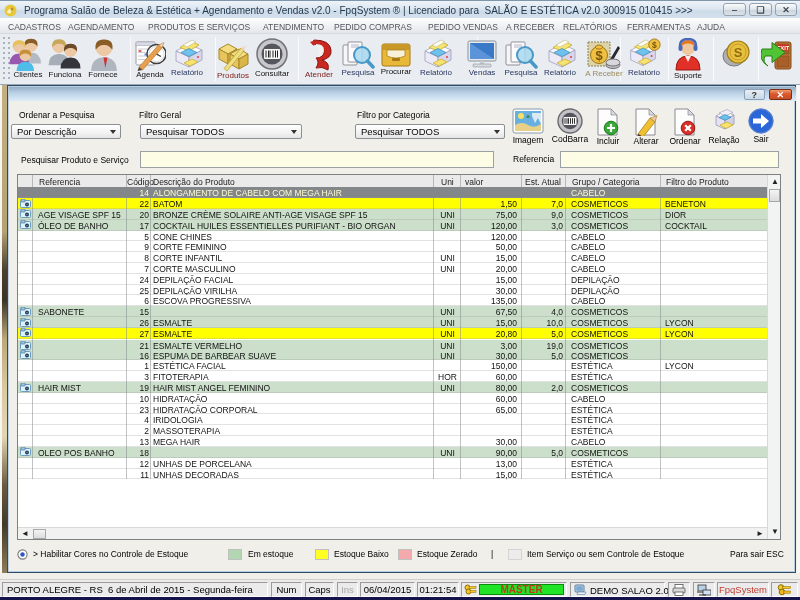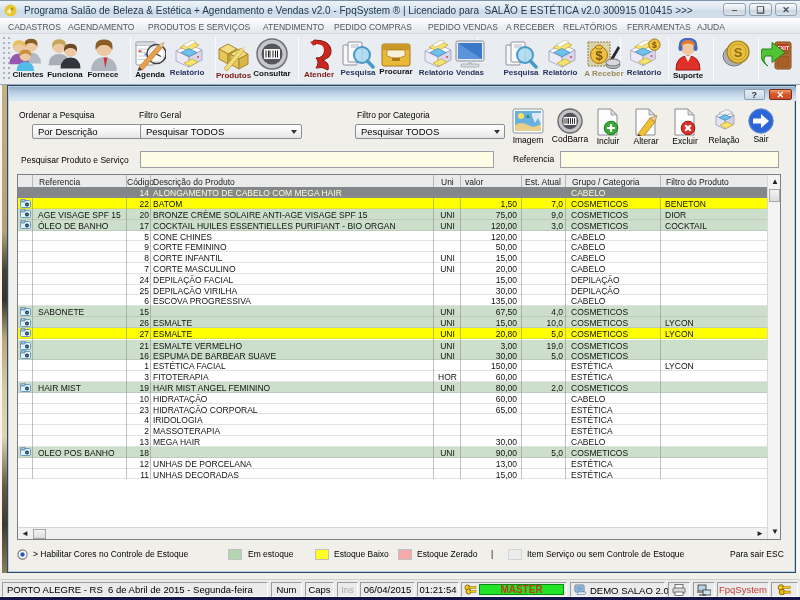--- a/index.html
+++ b/index.html
@@ -10,21 +10,21 @@
 #titletxt{position:absolute;left:24px;top:4px;font-size:10px;color:#23394e}
 .wbtn{position:absolute;top:2px;height:13px;border:1px solid #93a2b0;border-radius:3px;background:linear-gradient(#fbfcfd,#dfe5ea 50%,#ccd5dd 55%,#dbe2e8);color:#3d4a55;font-size:9px;text-align:center;line-height:12px;font-weight:bold}
 
 #menubar{position:absolute;left:0;top:18px;width:800px;height:16px;background:linear-gradient(#fdfdfe,#eef0f3 60%,#e3e6ea);border-bottom:1px solid #d7dade}
 .mi{position:absolute;top:4px;font-size:8.5px;color:#54555e}
 
 #toolbar{position:absolute;left:0;top:34px;width:800px;height:51px;background:#e9edf2;border-bottom:1px solid #9aa6b3}
 #grip{position:absolute;left:2px;top:2px;width:10px;height:46px;background-image:radial-gradient(circle at 2px 2px,#aab4bf 1px,transparent 1.2px);background-size:5px 5px}
 .tsep{position:absolute;top:3px;height:44px;width:1px;background:#c6ccd4;border-right:1px solid #fafbfc}
 .tbtn{position:absolute;top:4px;text-align:center}
-.tcap{font-size:8px;font-weight:bold;color:#26355e;margin-top:-1px;white-space:nowrap}
+.tcap{font-size:8px;font-weight:normal;color:#26355e;margin-top:-1px;white-space:nowrap}
 .red{color:#7c1a13}
 .gold{color:#9a8a5a}
 .blk{color:#111}
 
 #cwin{position:absolute;left:7px;top:85px;width:789px;height:488px;border:1px solid #2d4a66;background:#f0efea;box-shadow:inset 0 0 0 1px #b8cee0}
 #ctitle{position:absolute;left:1px;top:1px;width:787px;height:14px;background:linear-gradient(#94aec6,#b9cfe4 40%,#cfe1f1 75%,#dcebf7);color:#17304d;font-size:11px;font-weight:bold;line-height:14px;letter-spacing:0.55px}
 .cbtn{position:absolute;top:2px;height:11px;border-radius:2px;font-size:9px;text-align:center;line-height:10px}
 
 .lbl{position:absolute;font-size:8.5px;color:#000}
 .combo{position:absolute;height:15px;border:1px solid #8a8f94;border-radius:2px;background:linear-gradient(#fff,#f2f2f2 60%,#e4e4e4);font-size:9.5px;color:#000;line-height:13px;padding-left:5px}
@@ -263,21 +263,21 @@
 <path d="M13 7 L22 2 L26 4 L17 9 Z" fill="#fdfdf4" stroke="#b8b890" stroke-width="0.6"></path>
 <path d="M6 13 L19 19 L19 29 L6 23 Z" fill="#eceaf6" stroke="#a0a0bc" stroke-width="0.8"></path>
 <path d="M32 12 L19 19 L19 29 L32 22 Z" fill="#d8d6ea" stroke="#a0a0bc" stroke-width="0.8"></path>
 <path d="M11 14.5 L19 10.5 L27 14.5 L19 18.5 Z" fill="#70c2ee" stroke="#3888b8" stroke-width="0.7"></path>
 <path d="M14 25 L22 21 L28 24 L20 28 Z" fill="#f6e370" stroke="#c8a828" stroke-width="0.7"></path>
 <circle cx="28" cy="19" r="1" fill="#e04040"></circle>
 </g>
         </svg>
         <div class="tcap ">Relatório</div>
       </div>
-<div class="tbtn" style="left:452px;width:36px">
+<div class="tbtn" style="left:464px;width:36px">
         <svg width="34" height="31" viewBox="0 0 34 31" style="display:block;margin:0 auto">
           <g>
 <rect x="3" y="3" width="28" height="20" rx="1.5" fill="#e8eaec" stroke="#88909a"></rect>
 <rect x="5" y="5" width="24" height="16" fill="#3a78c8"></rect>
 <path d="M5 5 L29 21 L5 21 Z" fill="#6aa0e0" opacity="0.7"></path>
 <rect x="15" y="23" width="4" height="3" fill="#c8ccd0"></rect>
 <rect x="8" y="26" width="18" height="3" rx="1" fill="#d8dce0" stroke="#88909a" stroke-width="0.6"></rect>
 </g>
         </svg>
         <div class="tcap ">Vendas</div>
@@ -385,21 +385,21 @@
 <div id="lart"></div>
 <div style="position:absolute;left:797px;top:85px;width:3px;height:488px;background:#f7f7f5"></div>
 
 <div id="cwin">
   <div id="ctitle">
     <div class="cbtn" style="left:735px;width:21px;background:linear-gradient(#e7eef5,#c9d8e6);border:1px solid #8ba0b5;color:#333;font-weight:bold">?</div>
     <div class="cbtn" style="left:760px;width:23px;background:linear-gradient(#f0a071,#d9572c 45%,#c94d26);border:1px solid #7e2c12;color:#fff;font-weight:bold">✕</div>
   </div>
 
   <div class="lbl" style="left:11px;top:24px">Ordenar a Pesquisa</div>
-  <div class="combo" style="left:24px;top:38px;width:125px">Por Descrição<i class="carr"></i></div>
+  <div class="combo" style="left:3px;top:38px;width:110px">Por Descrição<i class="carr"></i></div>
   <div class="lbl" style="left:131px;top:24px">Filtro Geral</div>
   <div class="combo" style="left:132px;top:38px;width:162px">Pesquisar TODOS<i class="carr"></i></div>
   <div class="lbl" style="left:349px;top:24px">Filtro por Categoria</div>
   <div class="combo" style="left:347px;top:38px;width:150px">Pesquisar TODOS<i class="carr"></i></div>
   <div class="lbl" style="left:13px;top:69px">Pesquisar Produto e Serviço</div>
   <div class="inp" style="left:132px;top:65px;width:354px"></div>
   <div class="lbl" style="left:505px;top:68px">Referencia</div>
   <div class="inp" style="left:552px;top:65px;width:219px"></div>
   <div id="cicons">
 <div class="aicon" style="left:500px;top:22px;width:40px">
@@ -443,21 +443,21 @@
         </svg>
         <div class="acap">Alterar</div>
       </div>
 <div class="aicon" style="left:658px;top:22px;width:38px">
         <svg width="24" height="28" viewBox="0 0 24 28" style="display:block;margin:0 auto">
 <path d="M2 1 L15 1 L21 7 L21 27 L2 27 Z" fill="#fdfdfd" stroke="#8a8a92"></path>
 <path d="M15 1 L15 7 L21 7 Z" fill="#d8d8e0" stroke="#8a8a92" stroke-width="0.7"></path>
 <circle cx="15" cy="20" r="6.8" fill="#d83028" stroke="#991814"></circle>
           <path d="M12.2 17.2 L17.8 22.8 M17.8 17.2 L12.2 22.8" stroke="#fff" stroke-width="2.2"></path>
         </svg>
-        <div class="acap">Excluir</div>
+        <div class="acap">Ordenar</div>
       </div>
 <div class="aicon" style="left:695px;top:22px;width:42px">
         <svg width="27" height="27" viewBox="0 0 27 27" style="display:block;margin:0 auto">
 <path d="M5 8 L14 3 L23 7 L14 12 Z" fill="#fbfbfd" stroke="#9a9ab8" stroke-width="0.8"></path>
 <path d="M8 5 L16 1.5 L22 4.5 L14 8 Z" fill="#f0f0f4" stroke="#9a9ab8" stroke-width="0.6"></path>
 <path d="M5 8 L14 12 L14 21 L5 17 Z" fill="#e4e2f2" stroke="#9a9ab8" stroke-width="0.8"></path>
 <path d="M23 7 L14 12 L14 21 L23 16 Z" fill="#d2d0e6" stroke="#9a9ab8" stroke-width="0.8"></path>
 <path d="M9 17 L16 14 L22 17 L15 20.5 Z" fill="#f6e370" stroke="#c8a828" stroke-width="0.7"></path>
 <path d="M8 9.5 L14 6.6 L20 9.3 L14 12.3 Z" fill="#6cc0ee" stroke="#3888b8" stroke-width="0.7"></path>
 </svg>

